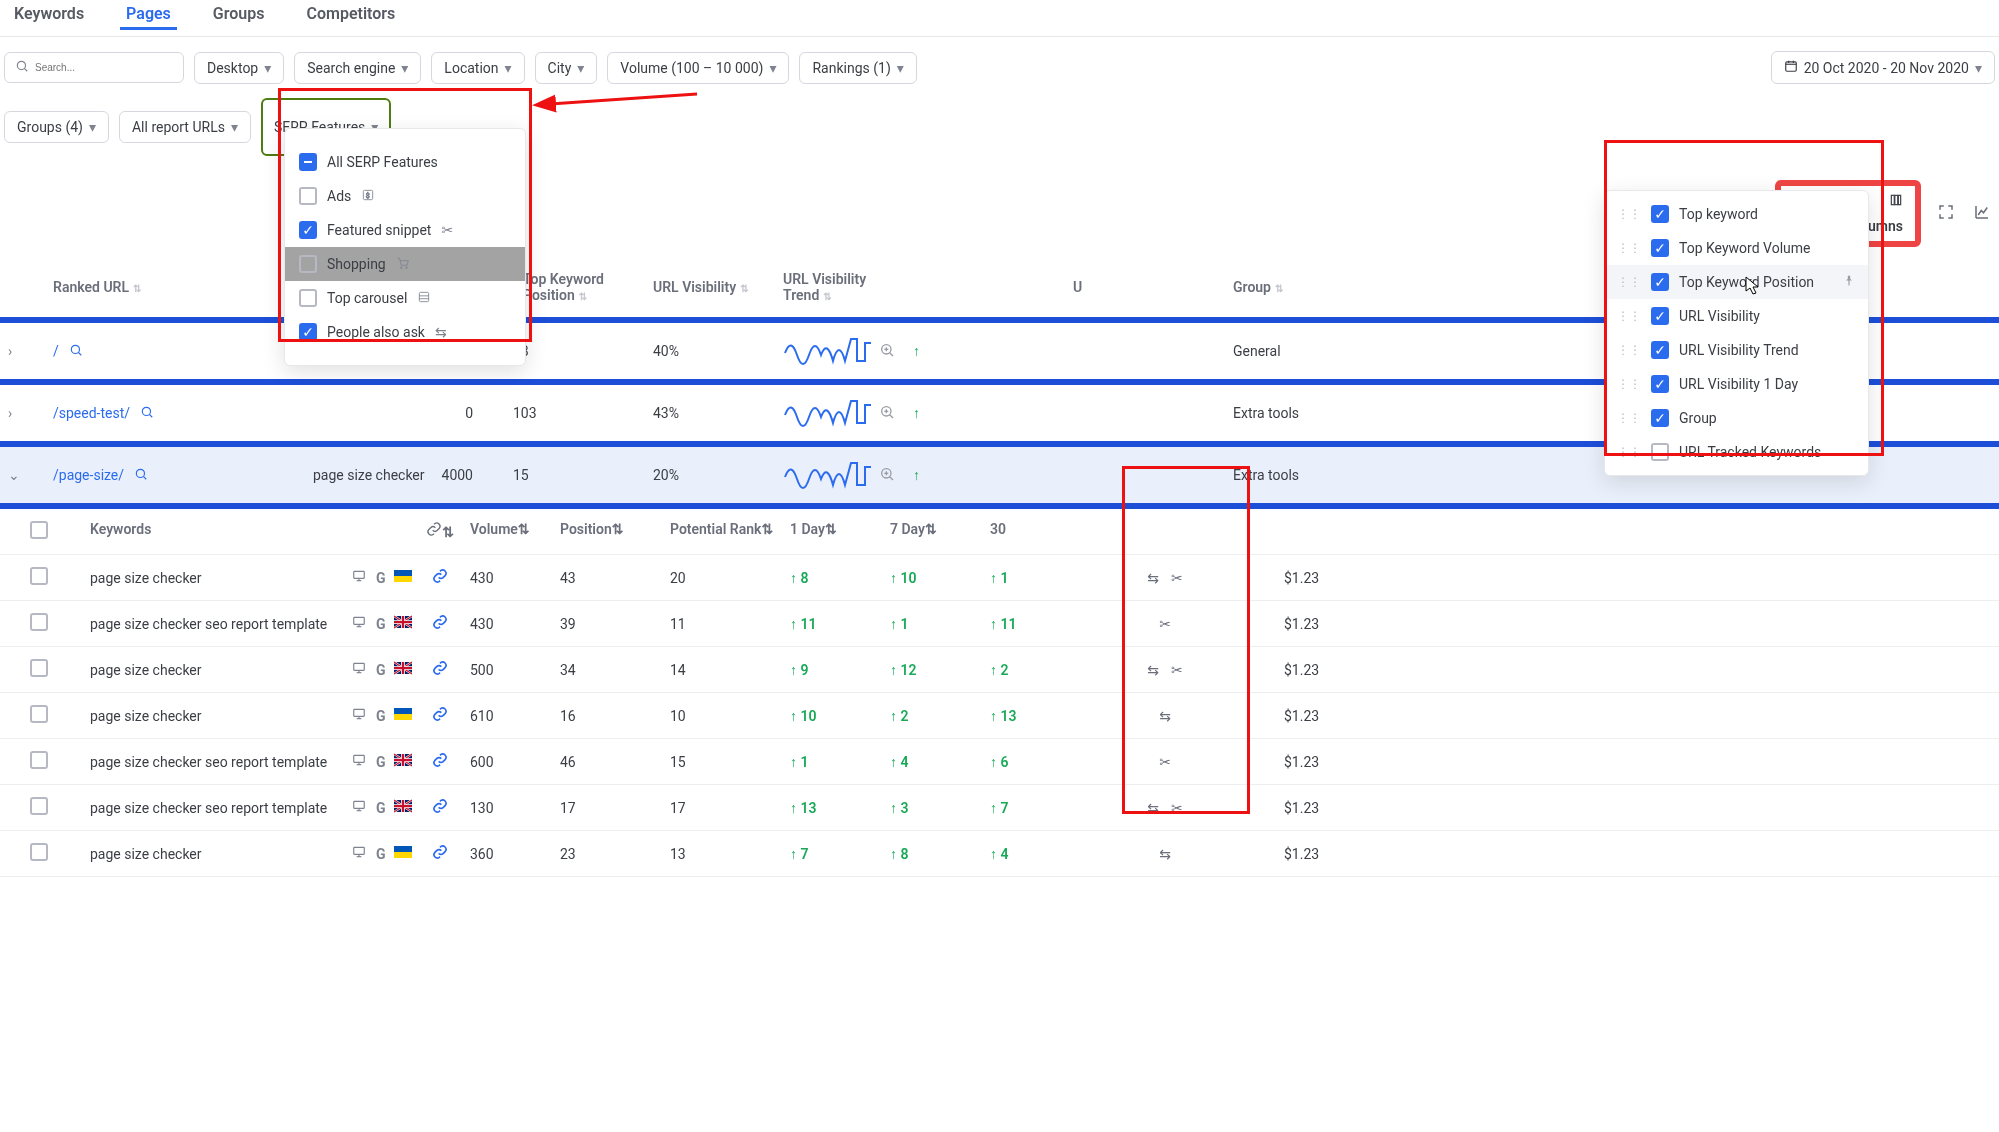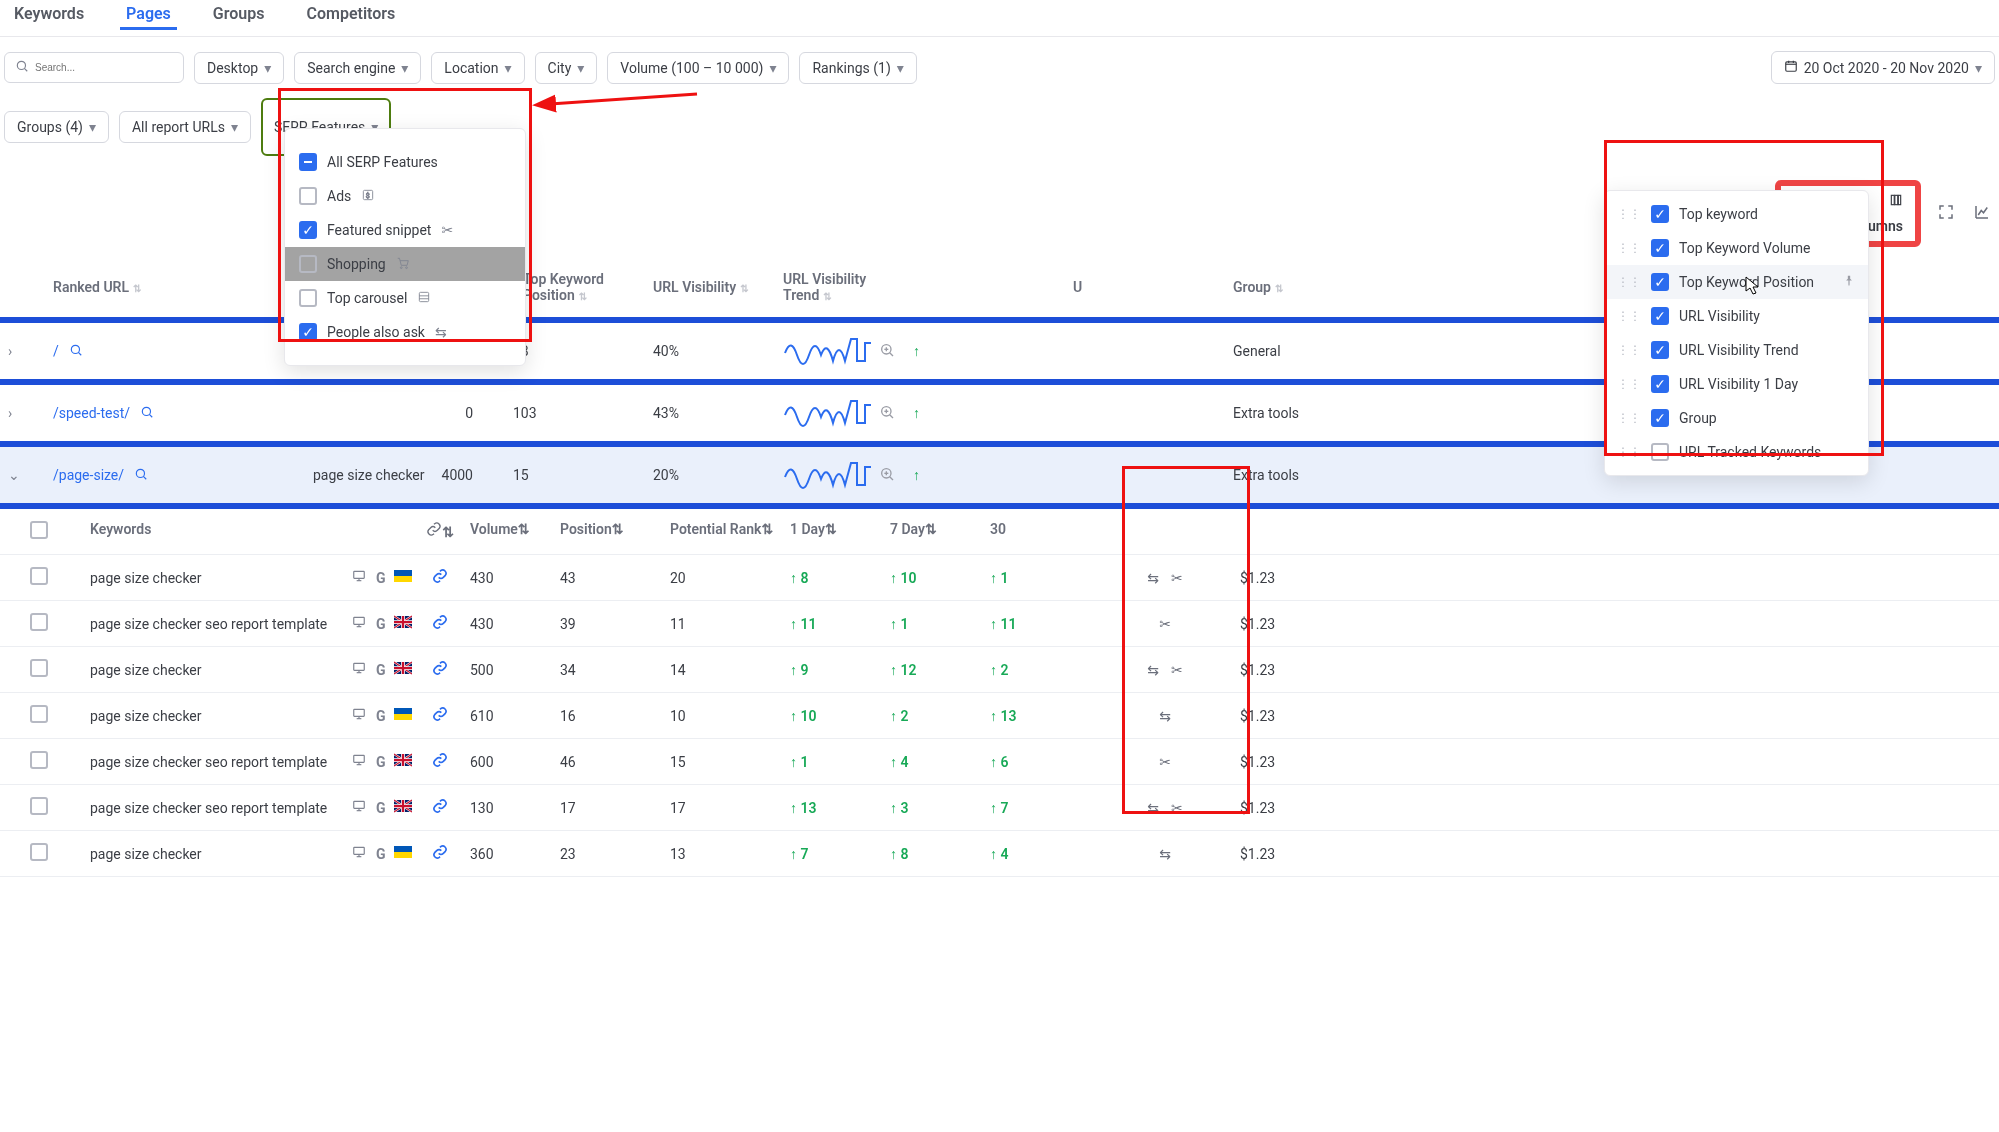--- a/index.html
+++ b/index.html
@@ -51,21 +51,21 @@
 .mag2 { color: #9a9ca5; margin-left: 6px; cursor: pointer; }
 
 .kw-head { display: grid; grid-template-columns: 60px 260px 60px 60px 90px 110px 120px 100px 100px 100px 150px 90px; padding: 12px 8px 12px 30px; color: #6b6f7b; font-weight: 600; border-bottom: 1px solid #eceef2; }
 .kw-row { display: grid; grid-template-columns: 60px 260px 60px 60px 90px 110px 120px 100px 100px 100px 150px 90px; padding: 12px 8px 12px 30px; border-bottom: 1px solid #eceef2; align-items: center; }
 .cb2 { width: 18px; height: 18px; border: 2px solid #b6b9c3; border-radius: 3px; display: inline-block; }
 .engines { display: flex; align-items: center; gap: 8px; color: #7f8390; }
 .engines svg { width: 18px; height: 14px; }
 .link-ico { color: #2b6cef; font-weight: 700; }
 .up { color: #18a957; font-weight: 600; }
 .feats { display: flex; gap: 12px; color: #6b6f7b; justify-content: center; }
-.price { color: #3b3e45; }
+.price { color: #3b3e45; margin-left: 44px; }
 
 .red-box { position: absolute; border: 3px solid #e11; pointer-events: none; z-index: 30; }
 .cursor-img { position: absolute; z-index: 40; }
 </style>
 </head>
 <body>
 
 <div class="tabs">
   <div class="tab">Keywords</div>
   <div class="tab active">Pages</div>

